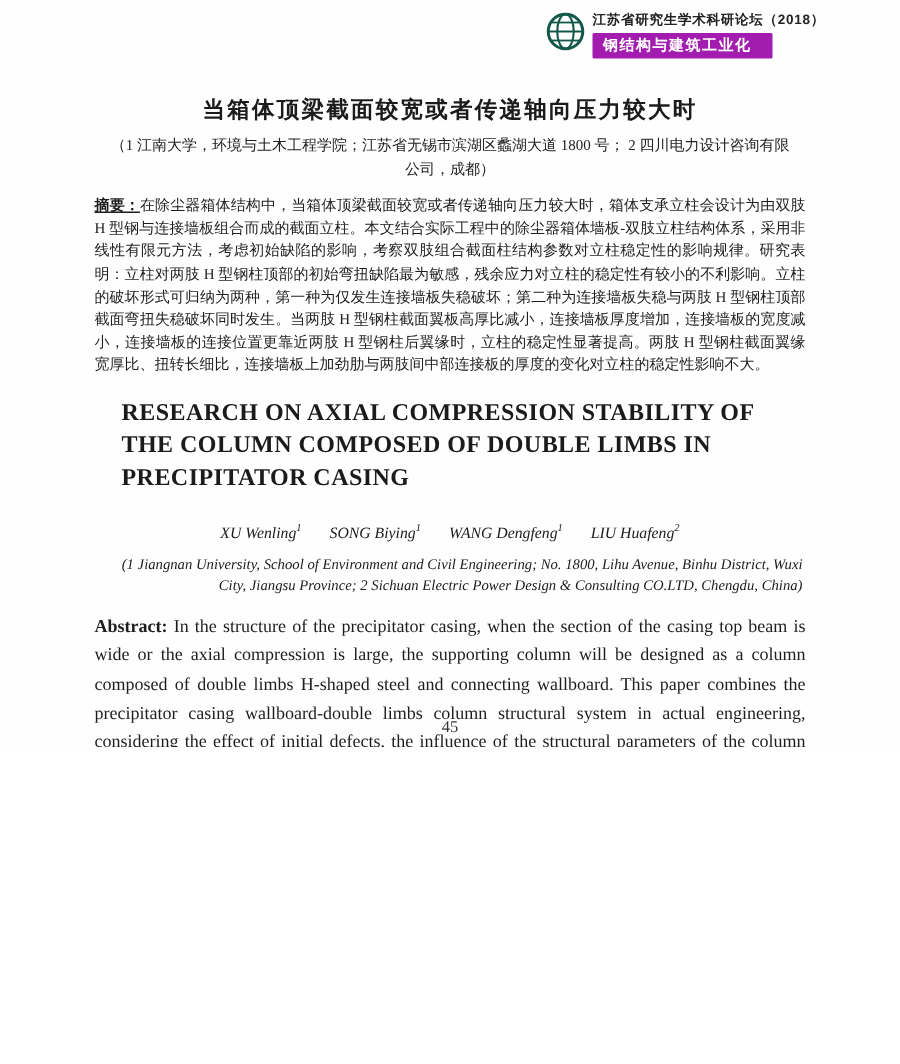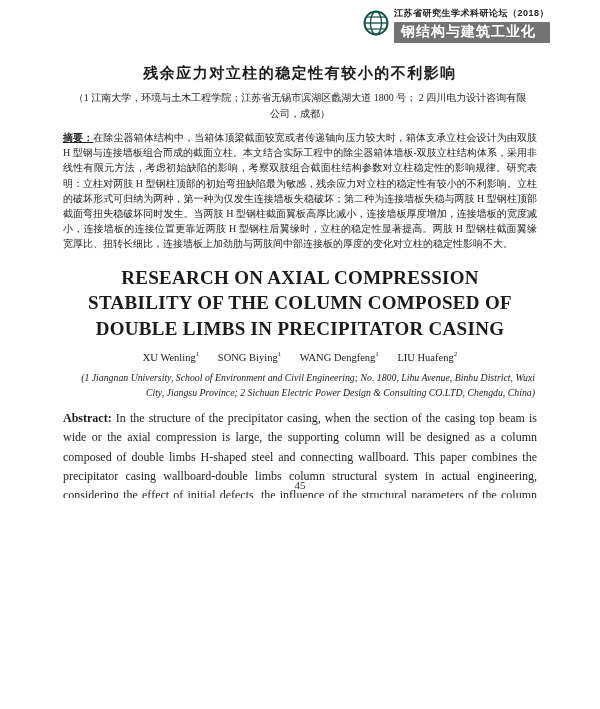--- a/index.html
+++ b/index.html
@@ -21,22 +21,22 @@
     position:absolute; top:7px; right:50px;
     display:flex; align-items:center; gap:5px;
   }
   .header-text { display:flex; flex-direction:column; align-items:flex-start; }
   .header-line1 {
     font-size:9px; font-weight:bold; color:#222; letter-spacing:0.5px;
     font-family:"Liberation Sans", sans-serif;
   }
   .header-line2 {
     margin-top:2px;
-    font-size:14px; font-weight:bold; color:#ffffff;
-    background:#737373;
+    font-size:10px; font-weight:bold; color:#ffffff;
+    background:#a21caf;
     padding:1px 14px 2px 7px;
     letter-spacing:1px;
     font-family:"Liberation Sans", sans-serif;
     border-radius:1px;
   }
   .title-cn {
     margin-top:14px;
     text-align:center;
     font-size:15px; font-weight:bold; letter-spacing:1.5px;
   }
@@ -49,25 +49,25 @@
   }
   .abstract-cn {
     margin-top:9px; text-align:justify;
     font-size:10px; line-height:1.52; color:#1d1d1d;
   }
   .abstract-cn b, .keywords b { font-weight:bold;text-decoration:underline; }
   .keywords {
     margin-top:4px; font-size:10px; white-space:pre-wrap;
   }
   .title-en {
-    margin-top:13px; text-align:center;
-    font-size:19px; font-weight:bold; line-height:1.35;
+    margin-top:13px; text-align:left;
+    font-size:16px; font-weight:bold; line-height:1.35;
     padding:0 18px; letter-spacing:0.3px;
   }
-  .authors-en { margin-top:9px; font-size:10.5px; }
+  .authors-en { margin-top:19px; font-size:10.5px;font-style:italic; }
   .affil-en {
     margin-top:8px; text-align:right; font-style:italic;
     font-size:9.8px; line-height:1.5; padding:0 2px;
   }
   .abstract-en {
     margin-top:9px; text-align:justify;
     font-size:12px; line-height:1.6; color:#1d1d1d;
   }
   .page-num {
     position:absolute; bottom:7px; left:0; right:0;
@@ -88,21 +88,21 @@
         <line x1="4" y1="7" x2="22" y2="7" stroke="#14584c" stroke-width="1.2"></line>
         <line x1="4" y1="19" x2="22" y2="19" stroke="#14584c" stroke-width="1.2"></line>
       </svg>
     </span>
     <span class="header-text">
       <span class="header-line1">江苏省研究生学术科研论坛（2018）</span>
       <span class="header-line2">钢结构与建筑工业化</span>
     </span>
   </div>
 
-  <div class="title-cn">残余应力对立柱的稳定性有较小的不利影响</div>
+  <div class="title-cn">当箱体顶梁截面较宽或者传递轴向压力较大时</div>
 
 
   <div class="affil-cn">（1 江南大学，环境与土木工程学院；江苏省无锡市滨湖区蠡湖大道 1800 号；  2 四川电力设计咨询有限公司，成都）</div>
 
   <div class="abstract-cn">
     <b>摘要：</b><span>在除尘器箱体结构中，当箱体顶梁截面较宽或者传递轴向压力较大时，箱体支承立柱会设计为由双肢 H 型钢与连接墙板组合而成的截面立柱。本文结合实际工程中的除尘器箱体墙板-双肢立柱结构体系，采用非线性有限元方法，考虑初始缺陷的影响，考察双肢组合截面柱结构参数对立柱稳定性的影响规律。研究表明：立柱对两肢 H 型钢柱顶部的初始弯扭缺陷最为敏感，残余应力对立柱的稳定性有较小的不利影响。立柱的破坏形式可归纳为两种，第一种为仅发生连接墙板失稳破坏；第二种为连接墙板失稳与两肢 H 型钢柱顶部截面弯扭失稳破坏同时发生。当两肢 H 型钢柱截面翼板高厚比减小，连接墙板厚度增加，连接墙板的宽度减小，连接墙板的连接位置更靠近两肢 H 型钢柱后翼缘时，立柱的稳定性显著提高。两肢 H 型钢柱截面翼缘宽厚比、扭转长细比，连接墙板上加劲肋与两肢间中部连接板的厚度的变化对立柱的稳定性影响不大。</span>
   </div>
 
 
   <div class="title-en">RESEARCH ON AXIAL COMPRESSION STABILITY OF THE COLUMN COMPOSED OF DOUBLE LIMBS IN PRECIPITATOR CASING</div>

